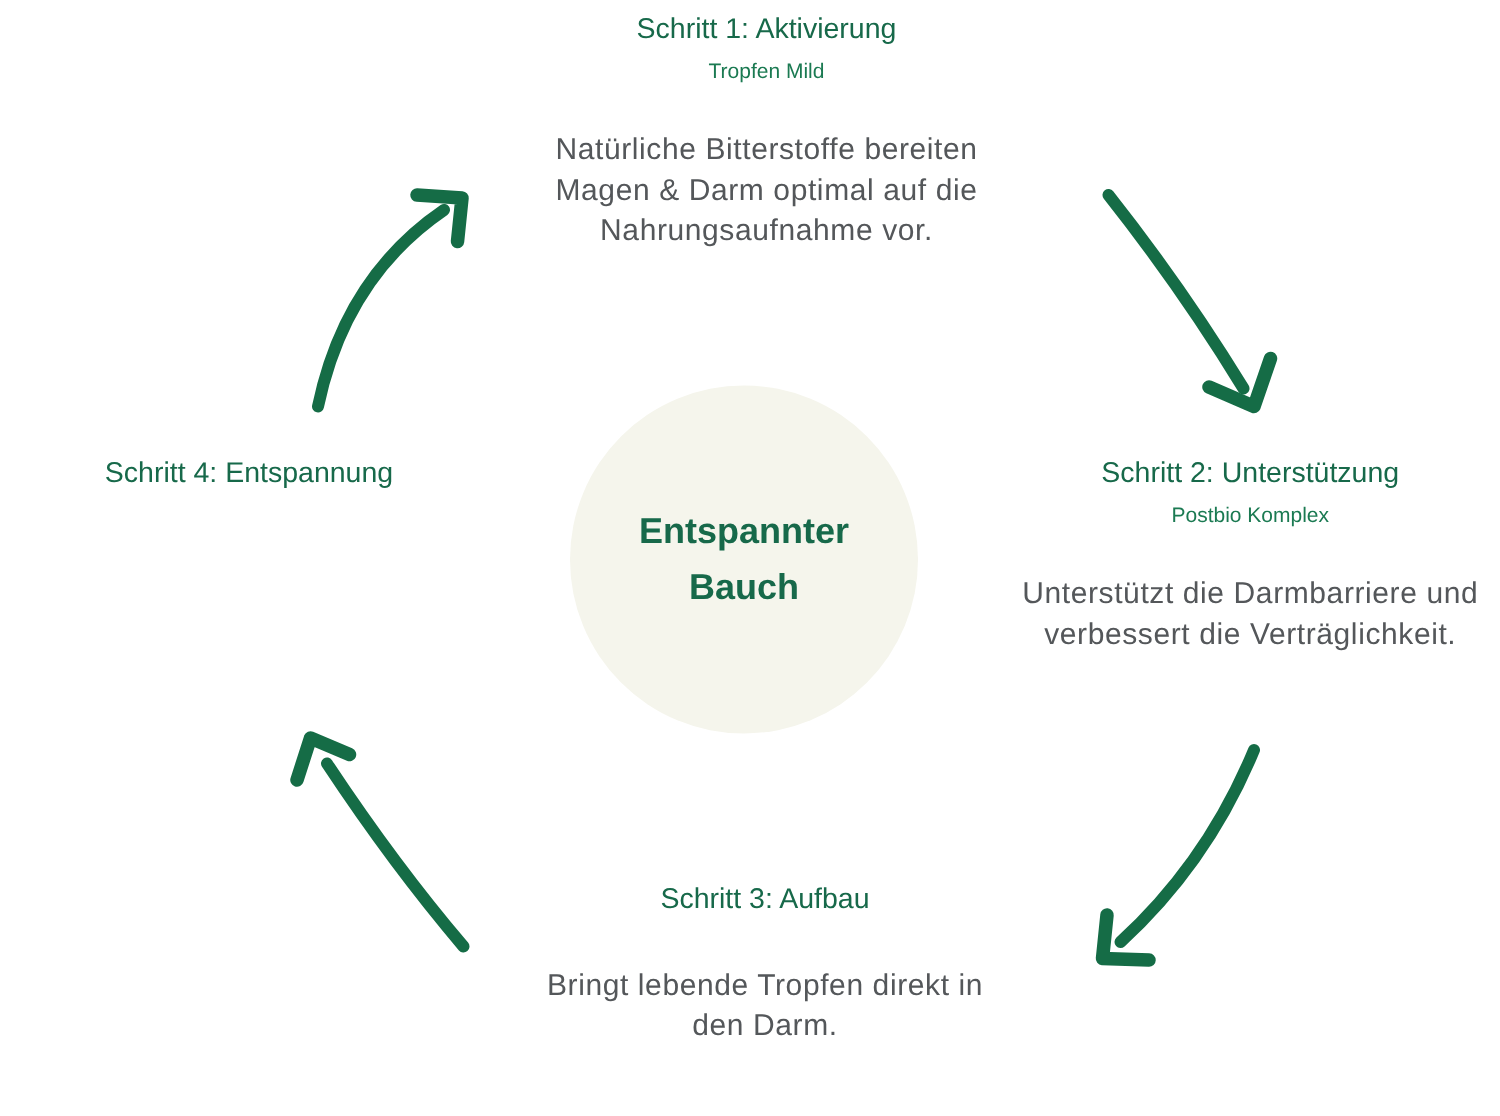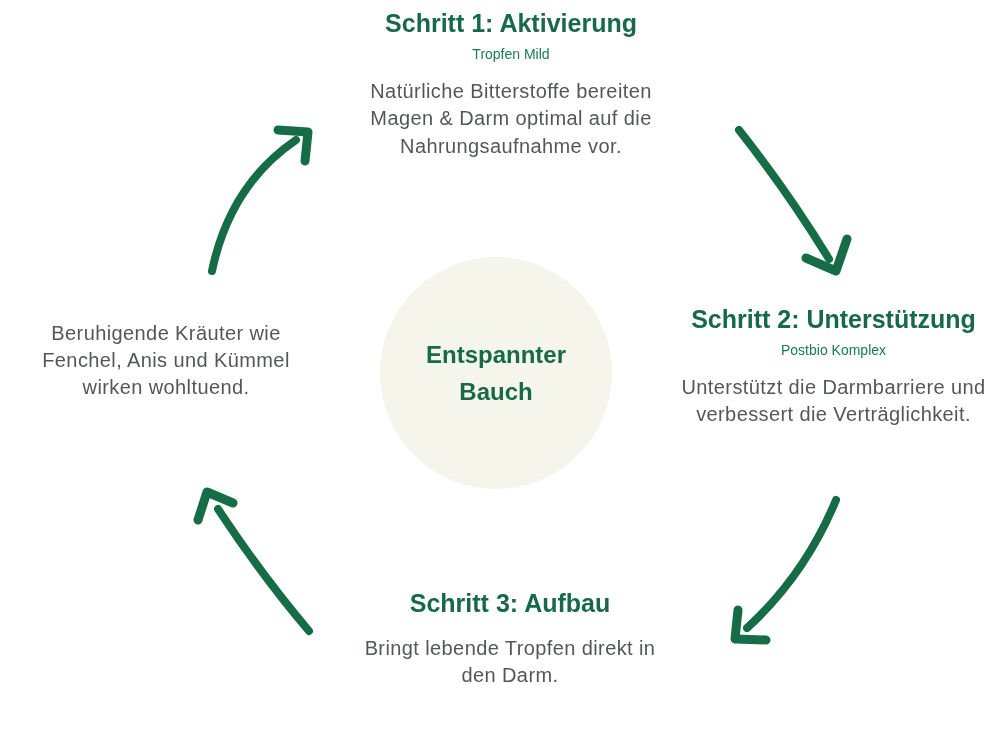--- a/index.html
+++ b/index.html
@@ -39,35 +39,35 @@
     stroke-width: 9;
     stroke-linecap: round;
     stroke-linejoin: round;
   }
 
   .step {
     position: absolute;
     text-align: center;
   }
   .step-title {
-    font-size: 25px;
-    font-weight: 700;
+    font-size: 19px;
+    font-weight: 400;
     line-height: 1.25;
     color: var(--title-green);
     white-space: nowrap;
   }
   .step-product {
     font-size: 14px;
     margin-top: 7px;
     color: var(--product-green);
   }
   .step-desc {
     font-size: 20px;
     line-height: 1.36;
-    margin-top: 16px;
+    margin-top: 32px;
     color: var(--body-gray);
     letter-spacing: 0.4px;
   }
 
   #step-1 { left: 361px; top: 8px;   width: 300px; }
   #step-2 { left: 661px; top: 304px; width: 345px; }
   #step-3 { left: 350px; top: 588px; width: 320px; }
   #step-4 { left: 31px;  top: 304px; width: 270px; }
 
   .center-circle {
@@ -124,20 +124,20 @@
     <div class="step-product">Postbio Komplex</div>
     <div class="step-desc">Unterstützt die Darmbarriere und verbessert die Verträglichkeit.</div>
   </div>
 
   <div class="step" id="step-3">
     <div class="step-title">Schritt 3: Aufbau</div>
     <div class="step-desc">Bringt lebende Tropfen direkt in den Darm.</div>
   </div>
 
   <div class="step" id="step-4">
-    <div class="step-desc">Beruhigende Kräuter wie Fenchel, Anis und Kümmel wirken wohltuend.</div>
+    <div class="step-title">Schritt 4: Entspannung</div>
   </div>
 
   <div class="center-circle">
     <div class="center-label">Entspannter Bauch</div>
   </div>
 
 </div>
 
 </body></html>

